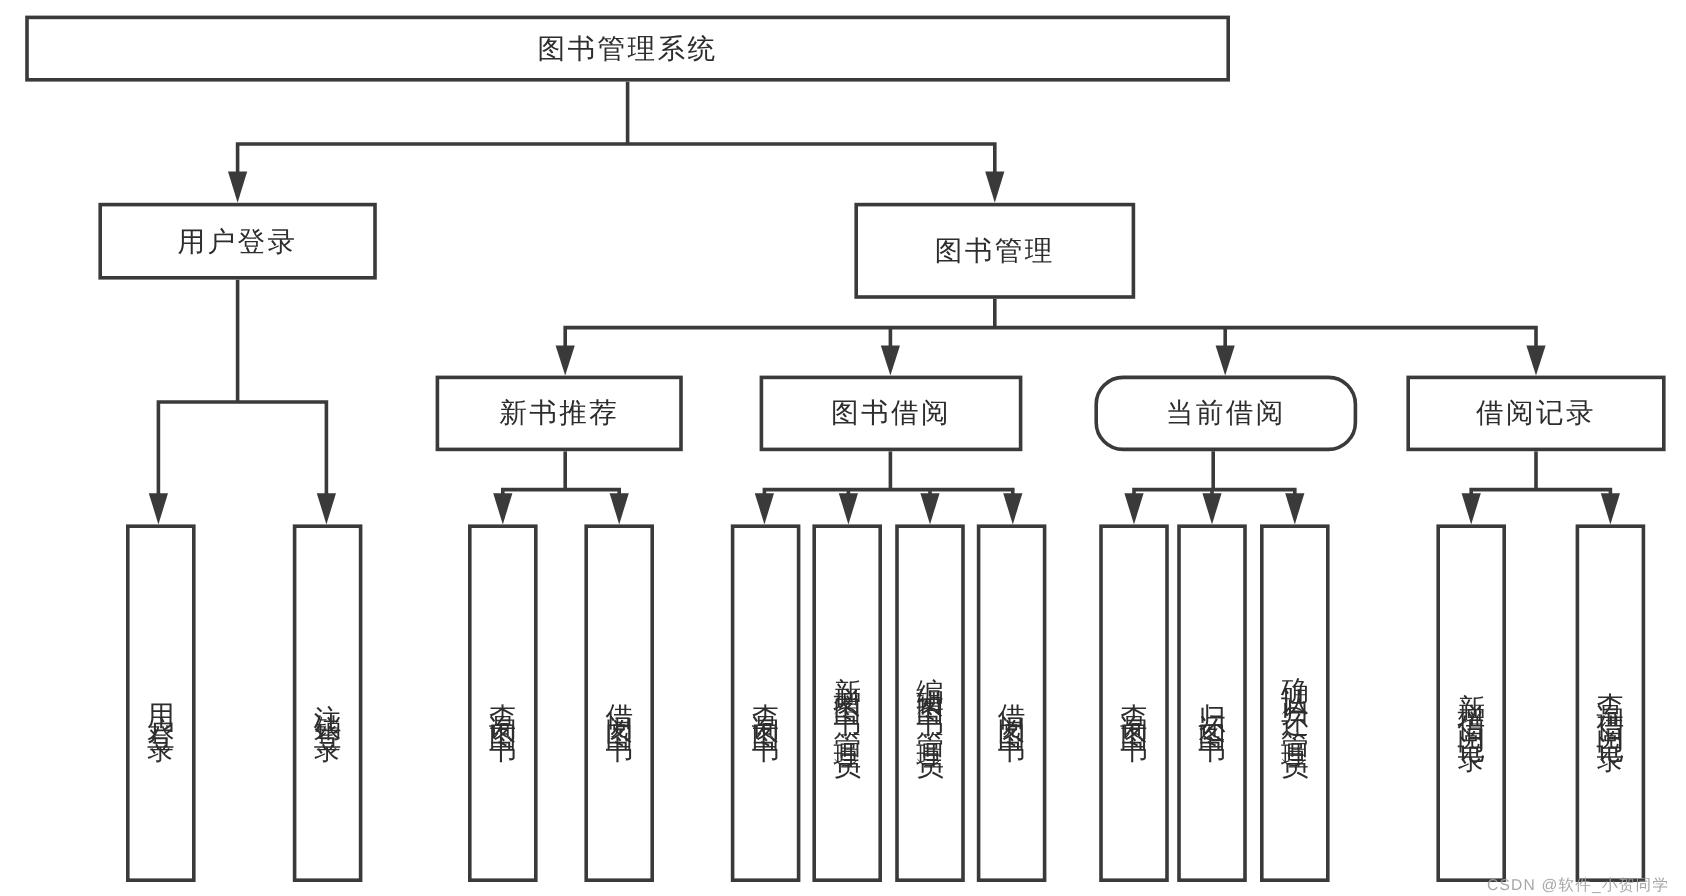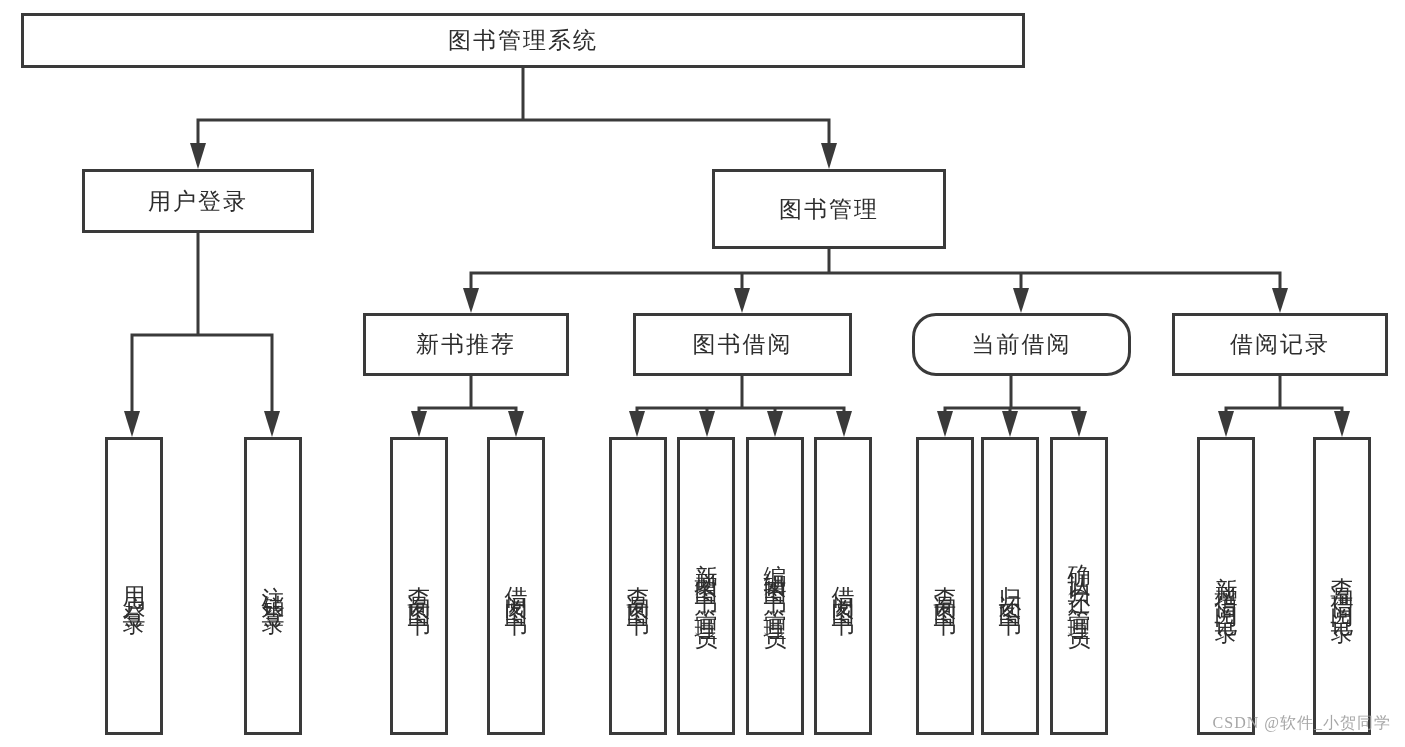--- a/index.html
+++ b/index.html
@@ -68,27 +68,26 @@
   #leaf-bb-edit        { left: 746px;  }
   #leaf-bb-borrow      { left: 814px;  }
   #leaf-cb-query       { left: 916px;  }
   #leaf-cb-return      { left: 981px;  }
   #leaf-cb-confirm     { left: 1050px; }
   #leaf-br-add         { left: 1197px; }
   #leaf-br-query       { left: 1313px; }
   #watermark {
     position: absolute;
     right: 14px;
-    bottom: 13px;
+    bottom: 0;
     z-index: 3;
-    font-size: 16px;
+    font-size: 13px;
     letter-spacing: 1px;
     color: rgba(158,158,158,0.92);
     white-space: nowrap;
-    font-family: Liberation Serif, serif;
   }
 </style>
 </head>
 <body>
 
 <div id="stage">
 
   <svg id="connector-layer" width="1405" height="747" viewBox="0 0 1405 747" aria-hidden="true">
     <g stroke="#3a3a3a" stroke-width="3" fill="none">
 

